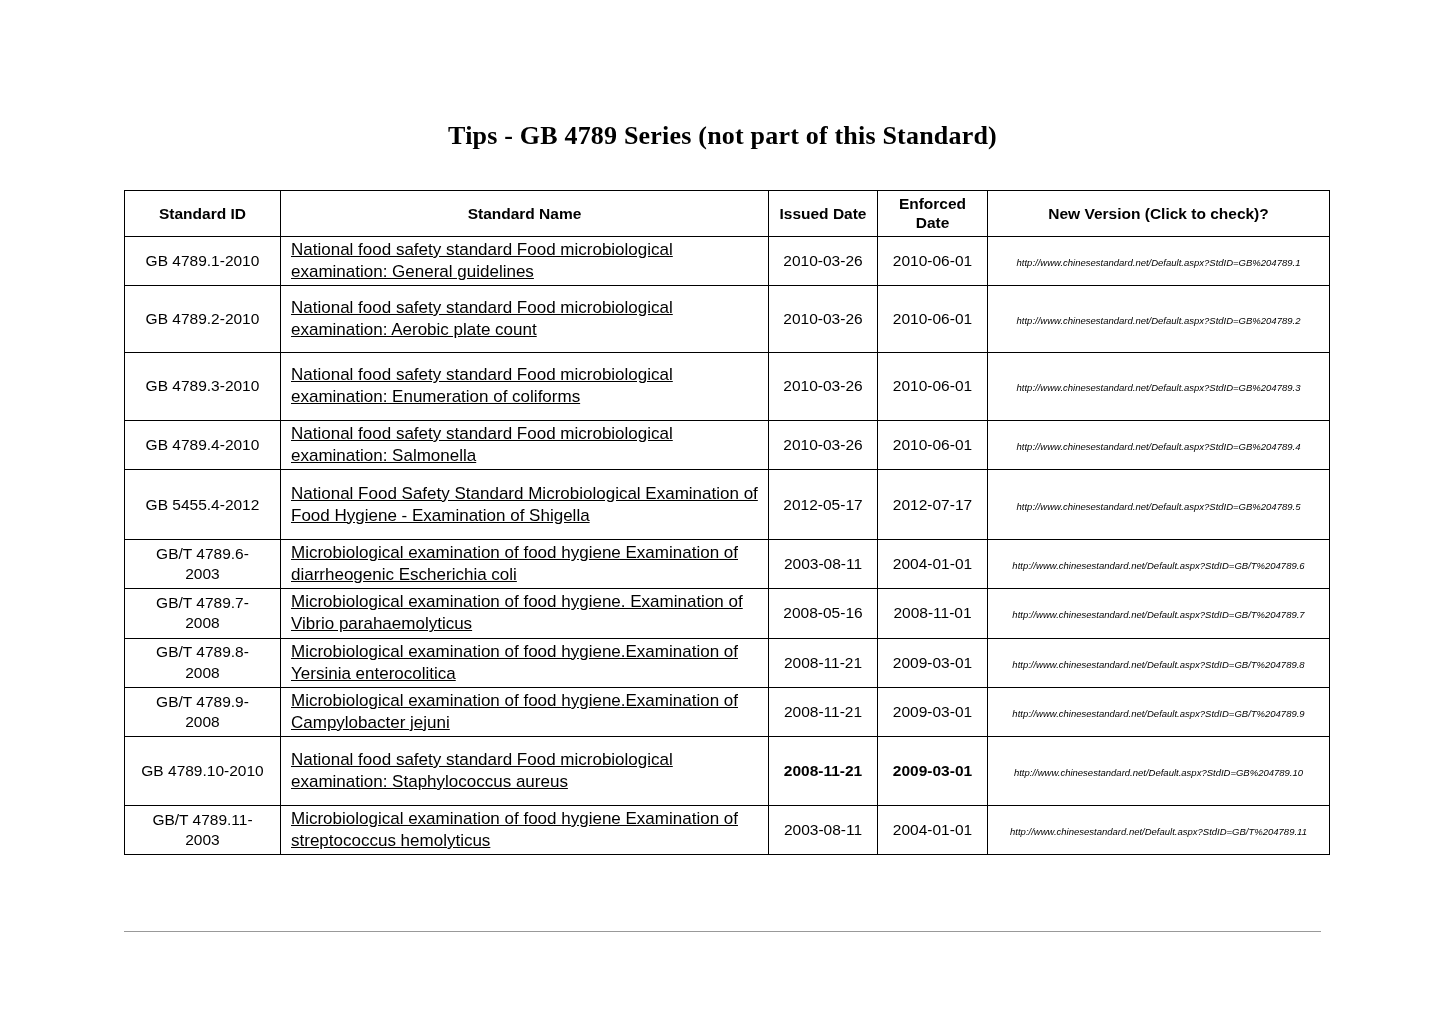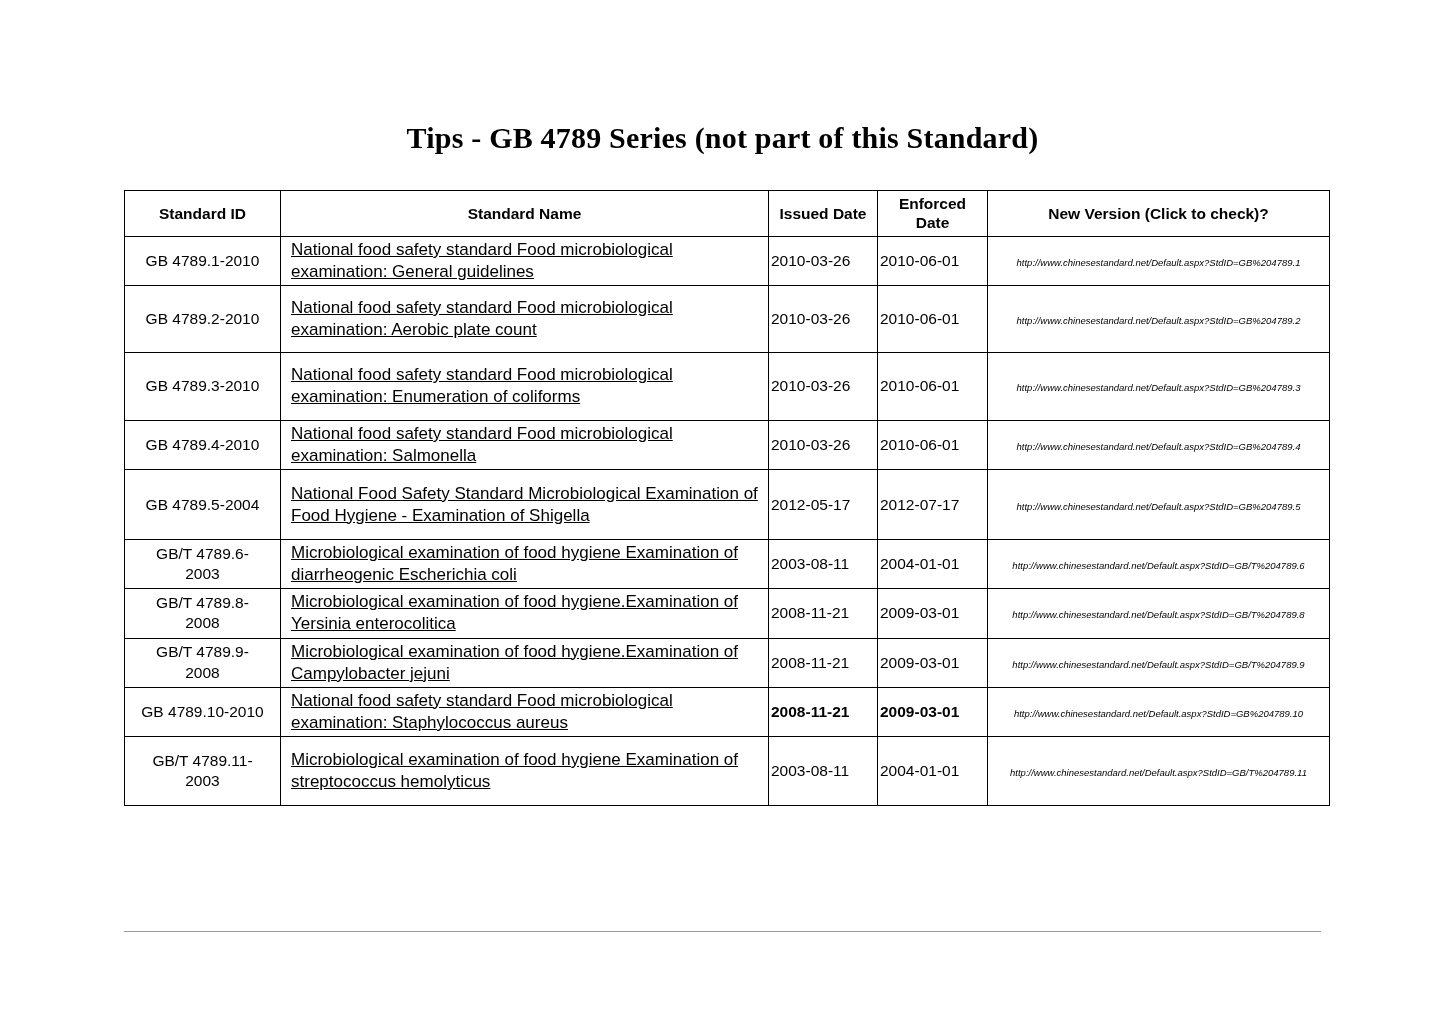--- a/index.html
+++ b/index.html
@@ -14,21 +14,21 @@
   }
 
   .doc-title {
     position: absolute;
     top: 121px;
     left: 0;
     width: 100%;
     text-align: center;
     font-family: "Liberation Serif", serif;
     font-weight: bold;
-    font-size: 30px;
+    font-size: 26px;
     letter-spacing: 0.2px;
   }
 
   .table-wrap {
     position: absolute;
     top: 190px;
     left: 124px;
     width: 1205px;
   }
 
@@ -62,21 +62,21 @@
 
   td.col-name {
     text-align: left;
     font-size: 17px;
     padding: 2px 8px 2px 10px;
     line-height: 1.3;
     text-decoration: underline;
   }
 
   td.col-date {
-    text-align: left;
+    text-align: center;
     font-size: 15.5px;
     padding: 2px 2px;
   }
 
   td.col-date.bold-dates { font-weight: bold; }
 
   td.col-url {
     text-align: center;
     padding: 2px 4px;
   }
@@ -179,34 +179,41 @@
           <td class="col-url"><a href="#">http://www.chinesestandard.net/Default.aspx?StdID=GB%204789.3</a></td>
         </tr>
         <tr>
           <td class="col-id">GB 4789.4-2010</td>
           <td class="col-name">National food safety standard Food microbiological examination: Salmonella</td>
           <td class="col-date">2010-03-26</td>
           <td class="col-date">2010-06-01</td>
           <td class="col-url"><a href="#">http://www.chinesestandard.net/Default.aspx?StdID=GB%204789.4</a></td>
         </tr>
         <tr>
-          <td class="col-id">GB 4789.5-2004</td>
+          <td class="col-id">GB 5455.4-2012</td>
           <td class="col-name">National Food Safety Standard Microbiological Examination of Food Hygiene - Examination of Shigella</td>
           <td class="col-date">2012-05-17</td>
           <td class="col-date">2012-07-17</td>
           <td class="col-url"><a href="#">http://www.chinesestandard.net/Default.aspx?StdID=GB%204789.5</a></td>
         </tr>
         <tr>
           <td class="col-id">GB/T 4789.6-2003</td>
           <td class="col-name">Microbiological examination of food hygiene Examination of diarrheogenic Escherichia coli</td>
           <td class="col-date">2003-08-11</td>
           <td class="col-date">2004-01-01</td>
           <td class="col-url"><a href="#">http://www.chinesestandard.net/Default.aspx?StdID=GB/T%204789.6</a></td>
         </tr>
         <tr>
+          <td class="col-id">GB/T 4789.7-2008</td>
+          <td class="col-name">Microbiological examination of food hygiene. Examination of Vibrio parahaemolyticus</td>
+          <td class="col-date">2008-05-16</td>
+          <td class="col-date">2008-11-01</td>
+          <td class="col-url"><a href="#">http://www.chinesestandard.net/Default.aspx?StdID=GB/T%204789.7</a></td>
+        </tr>
+        <tr>
           <td class="col-id">GB/T 4789.8-2008</td>
           <td class="col-name">Microbiological examination of food hygiene.Examination of Yersinia enterocolitica</td>
           <td class="col-date">2008-11-21</td>
           <td class="col-date">2009-03-01</td>
           <td class="col-url"><a href="#">http://www.chinesestandard.net/Default.aspx?StdID=GB/T%204789.8</a></td>
         </tr>
         <tr>
           <td class="col-id">GB/T 4789.9-2008</td>
           <td class="col-name">Microbiological examination of food hygiene.Examination of Campylobacter jejuni</td>
           <td class="col-date">2008-11-21</td>

